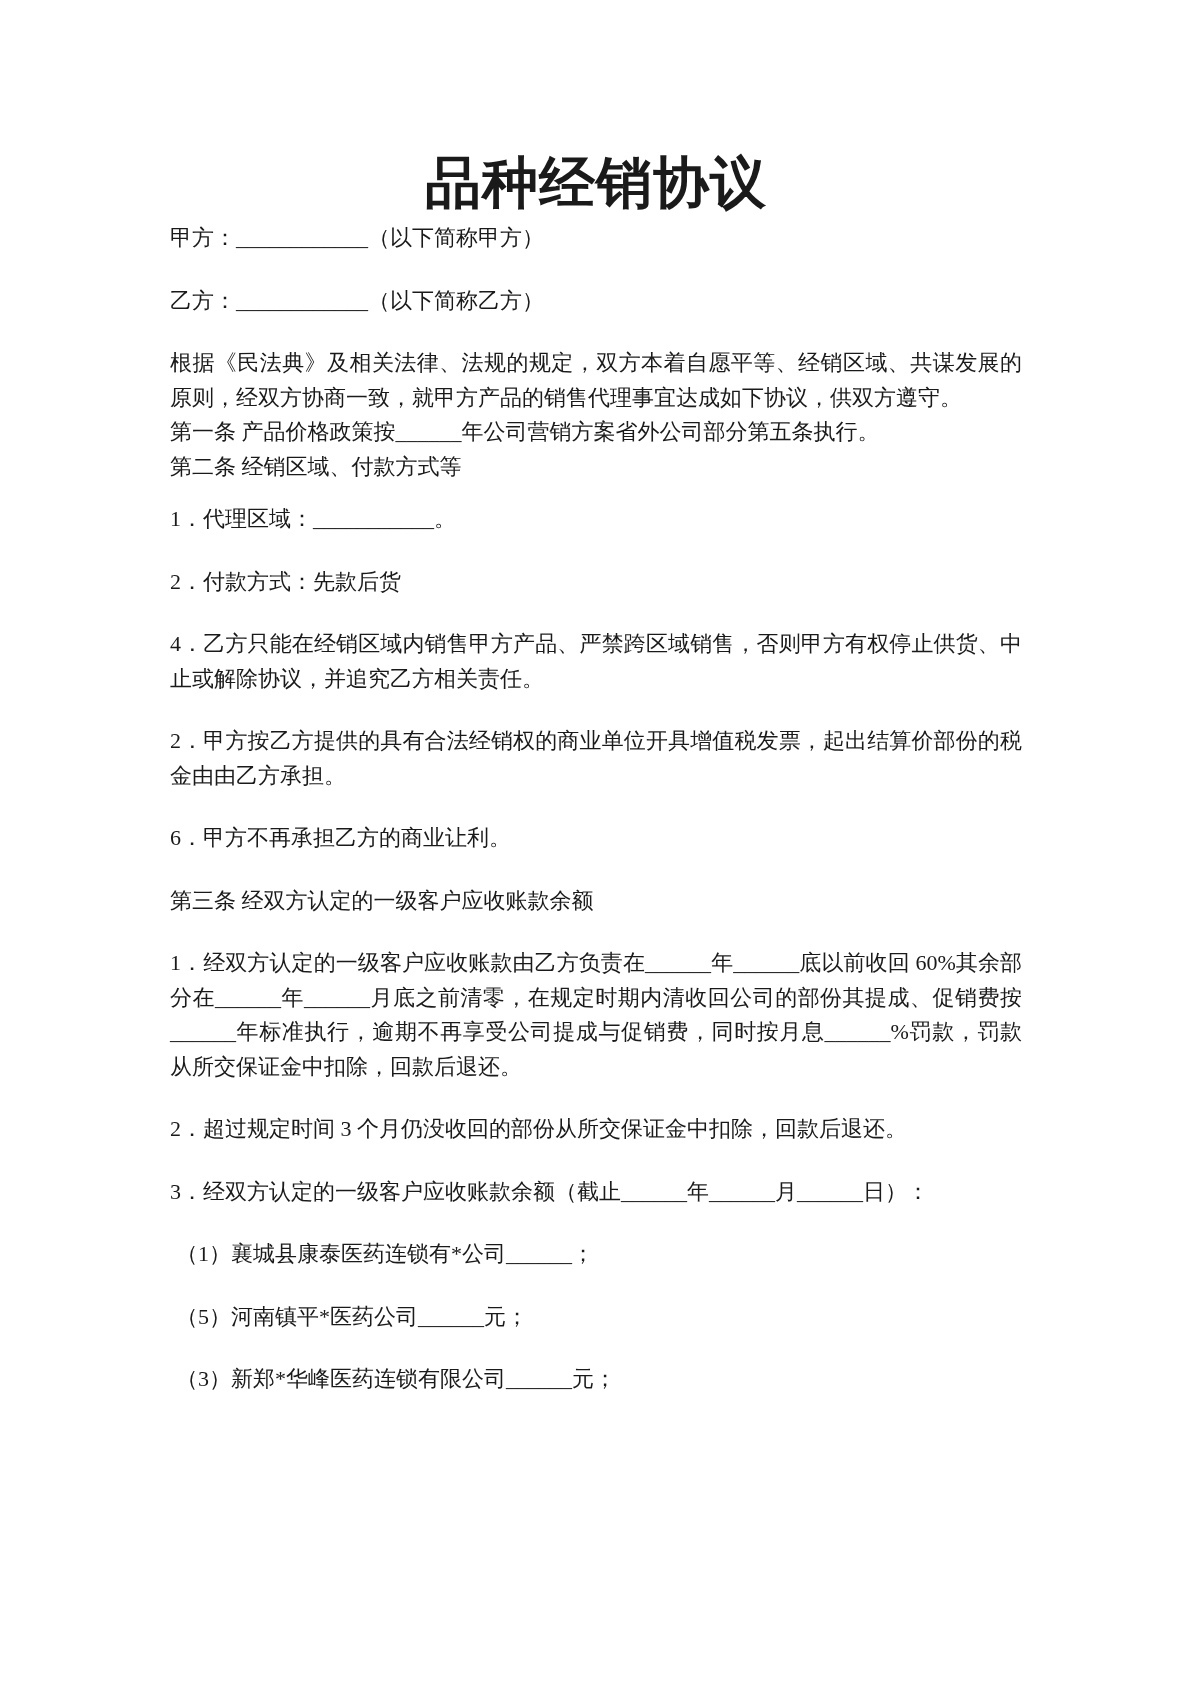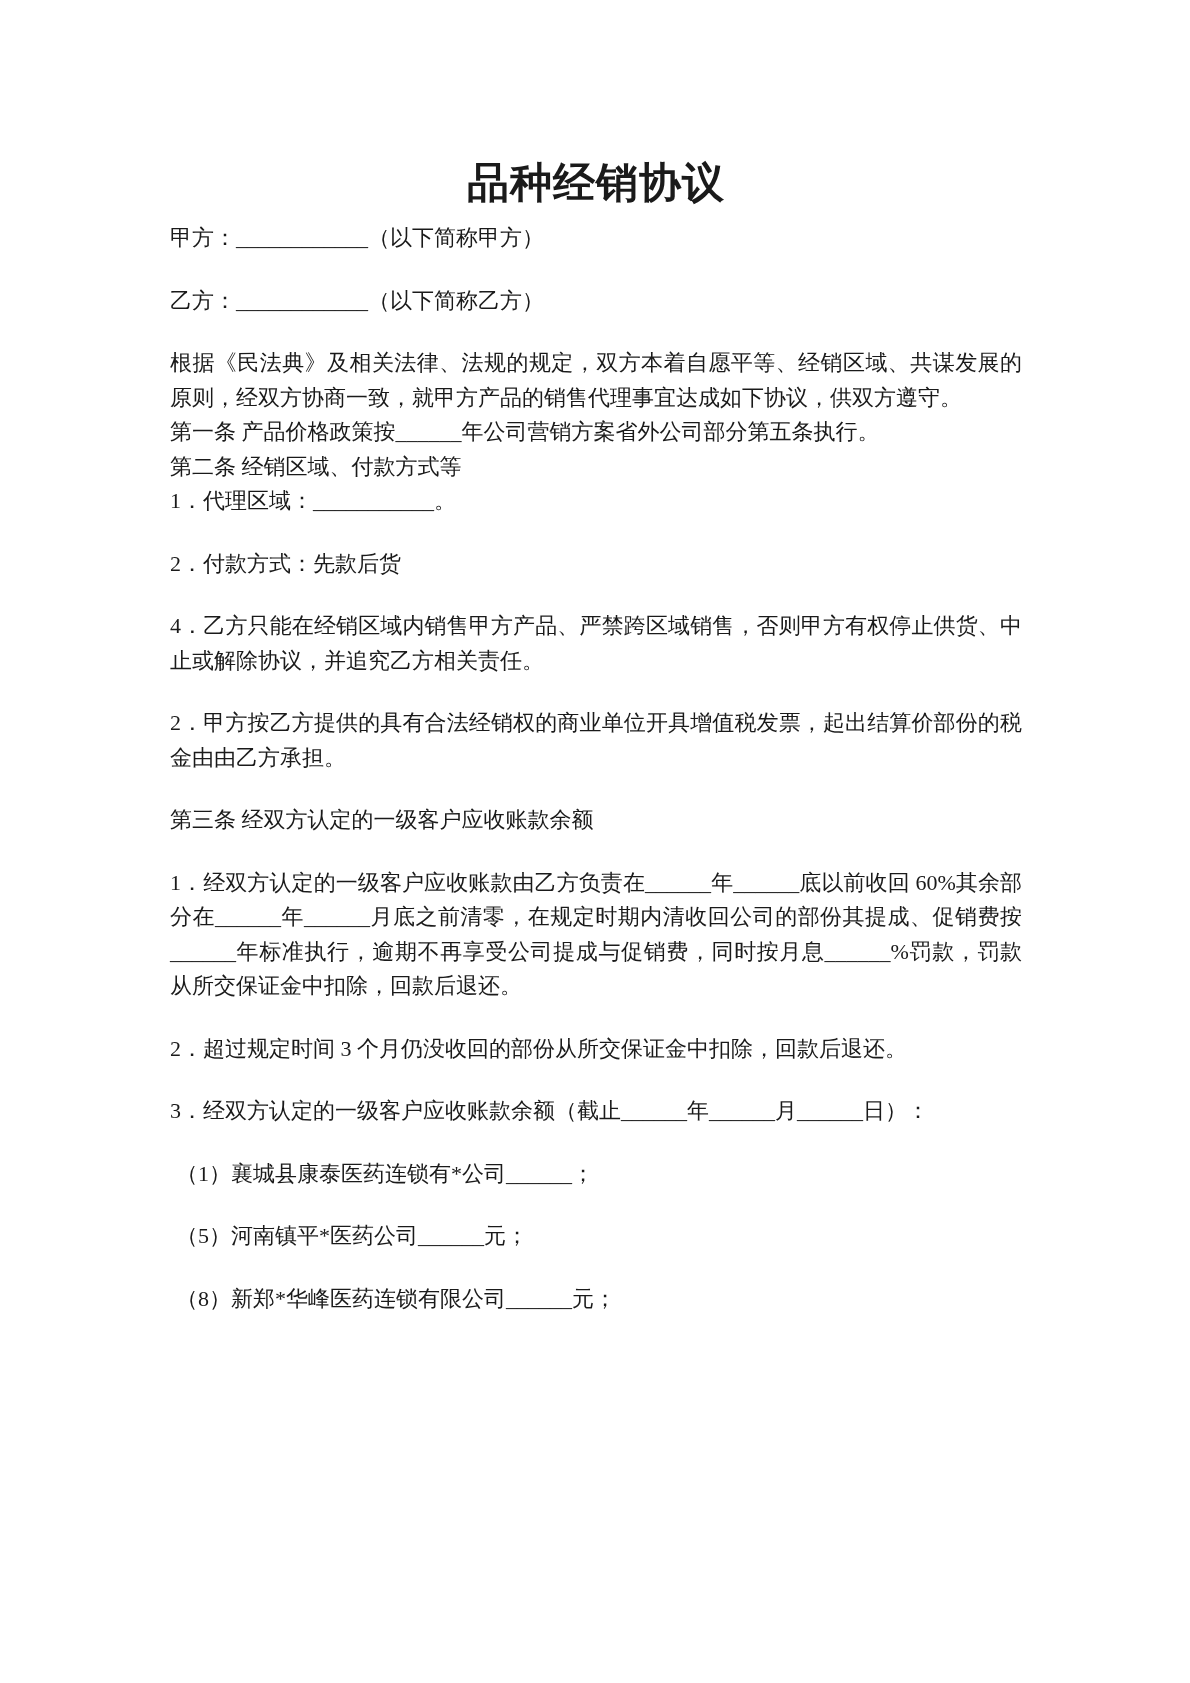--- a/index.html
+++ b/index.html
@@ -16,61 +16,62 @@
     }
     .page {
       box-sizing: border-box;
       width: 1190px;
       height: 1683px;
       padding: 155px 168px 40px 170px;
       background: #ffffff;
     }
     .doc-title {
       margin: 0;
-      font-size: 42px;
+      font-size: 56px;
       font-weight: bold;
       line-height: 56px;
       text-align: center;
       letter-spacing: 1px;
       white-space: nowrap;
     }
     p.line {
       margin: 0;
       font-size: 22px;
       line-height: 34.5px;
       text-align: justify;
       word-break: normal;
     }
     p.mt-sm { margin-top: 10px; }   
     p.gap   { margin-top: 28px; }   
-    p.gap-sm{ }   
+    p.gap-sm{ margin-top: 18px; }   
     p.indent{ padding-left: 6px; }  
   </style>
 </head>
 <body>
 
 <div class="page">
 
   <h1 class="doc-title">品种经销协议</h1>
 
   <p class="line mt-sm">甲方：____________（以下简称甲方）</p>
   <p class="line gap">乙方：____________（以下简称乙方）</p>
 
   <p class="line gap">根据《民法典》及相关法律、法规的规定，双方本着自愿平等、经销区域、共谋发展的原则，经双方协商一致，就甲方产品的销售代理事宜达成如下协议，供双方遵守。</p>
   <p class="line">第一条 产品价格政策按______年公司营销方案省外公司部分第五条执行。</p>
   <p class="line">第二条 经销区域、付款方式等</p>
 
   <p class="line gap-sm">1．代理区域：___________。</p>
   <p class="line gap">2．付款方式：先款后货</p>
   <p class="line gap">4．乙方只能在经销区域内销售甲方产品、严禁跨区域销售，否则甲方有权停止供货、中止或解除协议，并追究乙方相关责任。</p>
   <p class="line gap">2．甲方按乙方提供的具有合法经销权的商业单位开具增值税发票，起出结算价部份的税金由由乙方承担。</p>
+  <p class="line gap">6．甲方不再承担乙方的商业让利。</p>
 
   <p class="line gap">第三条 经双方认定的一级客户应收账款余额</p>
 
   <p class="line gap">1．经双方认定的一级客户应收账款由乙方负责在______年______底以前收回 60%其余部分在______年______月底之前清零，在规定时期内清收回公司的部份其提成、促销费按______年标准执行，逾期不再享受公司提成与促销费，同时按月息______%罚款，罚款从所交保证金中扣除，回款后退还。</p>
   <p class="line gap">2．超过规定时间 3 个月仍没收回的部份从所交保证金中扣除，回款后退还。</p>
   <p class="line gap">3．经双方认定的一级客户应收账款余额（截止______年______月______日）：</p>
 
   <p class="line gap indent">（1）襄城县康泰医药连锁有*公司______；</p>
   <p class="line gap indent">（5）河南镇平*医药公司______元；</p>
-  <p class="line gap indent">（8）新郑*华峰医药连锁有限公司______元；</p>
+  <p class="line gap indent">（3）新郑*华峰医药连锁有限公司______元；</p>
 
 </div>
 
 </body></html>

